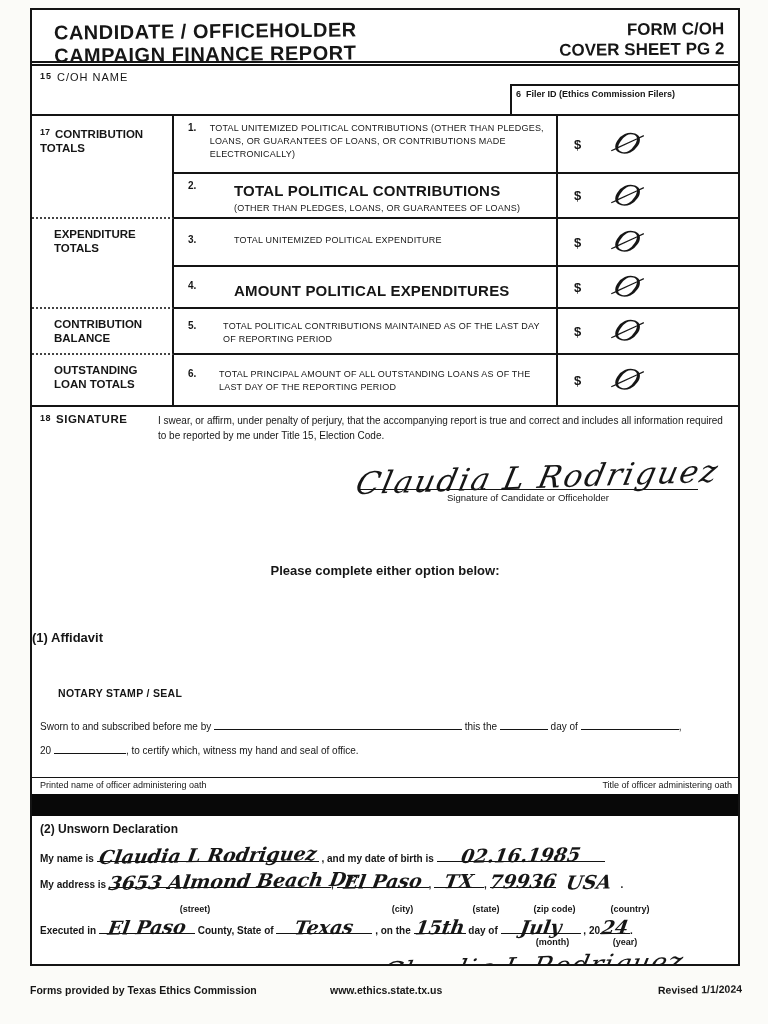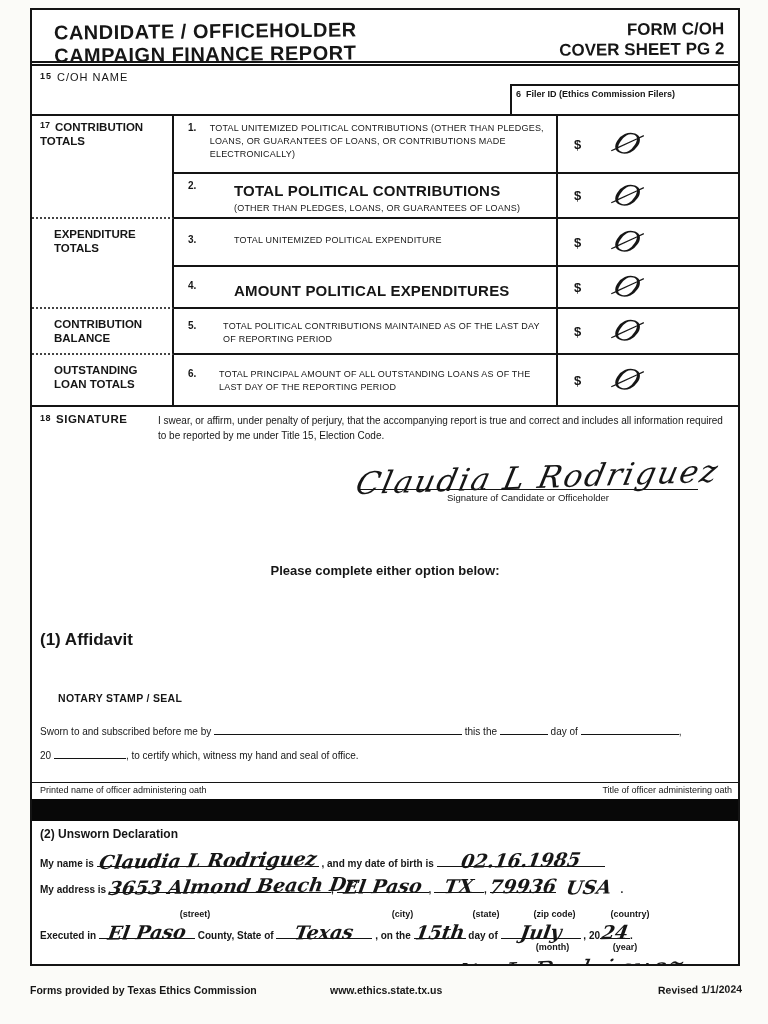--- a/index.html
+++ b/index.html
@@ -20,21 +20,21 @@
   .row15 { position:relative; height:50px; border-bottom:2px solid #141414; }
   .row15-label { padding:5px 0 0 8px; font-size:11px; letter-spacing:1px; }
   .fnum { font-size:9px; font-weight:bold; vertical-align:top; margin-right:5px; }
   .box16 { position:absolute; right:0; top:18px; bottom:0; width:228px;
     border-left:2px solid #141414; border-top:2px solid #141414; padding:3px 4px; }
   .box16 .lbl { font-size:9px; font-weight:bold; }
 
   
   .tbl { display:grid; grid-template-columns:142px 1fr 182px;
     grid-template-rows:58px 45px 48px 42px 46px 50px; border-bottom:2px solid #141414; }
-  .grp { grid-column:1; border-right:2px solid #141414; padding:4px 4px 0 8px;
+  .grp { grid-column:1; border-right:2px solid #141414; padding:11px 4px 0 8px;
     font-size:11.5px; font-weight:bold; line-height:1.25; }
   .grp.dot { border-bottom:2px dotted #444; }
   .grp .indent { display:block; padding-left:14px; }
   .item { grid-column:2; display:flex; padding:5px 6px 0 14px; border-bottom:2px solid #141414; }
   .item.last { border-bottom:none; }
   .item .no { width:46px; font-size:10px; font-weight:bold; padding-top:1px; }
   .item .txt { font-size:9px; line-height:1.45; letter-spacing:.2px; padding-top:1px; }
   .item .txt .b { font-weight:bold; font-size:15px; }
   .money { grid-column:3; border-left:2px solid #141414; border-bottom:2px solid #141414;
     display:flex; align-items:center; }
@@ -49,21 +49,21 @@
   .sec18-label { font-size:11.5px; font-weight:bold; width:118px; letter-spacing:.5px; }
   .sec18-stmt { font-size:10px; line-height:1.5; flex:1; padding-right:4px; }
   .sig-block { width:340px; margin:16px 30px 0 auto; text-align:center; }
   .script { font-family:"DejaVu Serif", serif; font-style:italic; white-space:nowrap;
     display:inline-block; transform:skewX(-14deg) rotate(-2deg); }
   .sig-block .script { font-size:31px; letter-spacing:2px; }
   .sig-line { border-top:1.5px solid #141414; margin-top:-6px; }
   .sig-cap { font-size:9.5px; font-weight:normal; margin-top:2px; }
 
   .opt-head { text-align:center; font-size:13px; font-weight:bold; margin-top:28px; }
-  .aff-head { font-size:17px; font-weight:bold; margin:52px 0 0 8px; }
+  .aff-head { font-size:13px; font-weight:bold; margin:52px 0 0 0; }
   .notary { font-size:10.5px; font-weight:bold; margin:42px 0 0 26px; letter-spacing:.3px; }
 
   .sworn { font-size:10px; margin:16px 10px 0 8px; line-height:2.4; }
   .blank { display:inline-block; border-bottom:1.5px solid #141414; height:12px;
     vertical-align:baseline; position:relative; }
   .hw { position:absolute; left:0; right:0; bottom:-4px; text-align:center;
     font-family:"DejaVu Serif", serif; font-style:italic; white-space:nowrap;
     transform:skewX(-10deg) rotate(-1deg); font-size:19px; line-height:1; }
 
   .officer { display:flex; border-top:1.5px solid #141414; margin-top:14px; }

